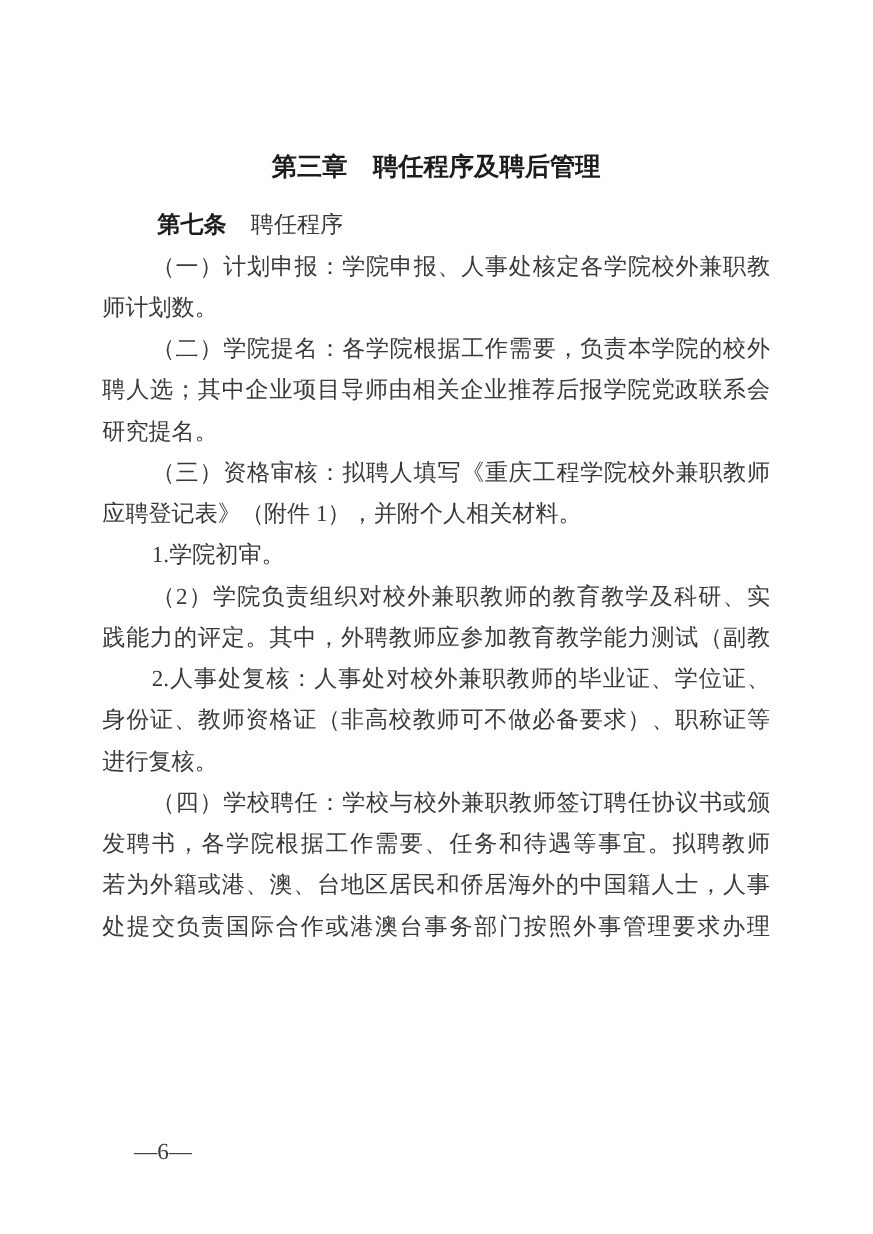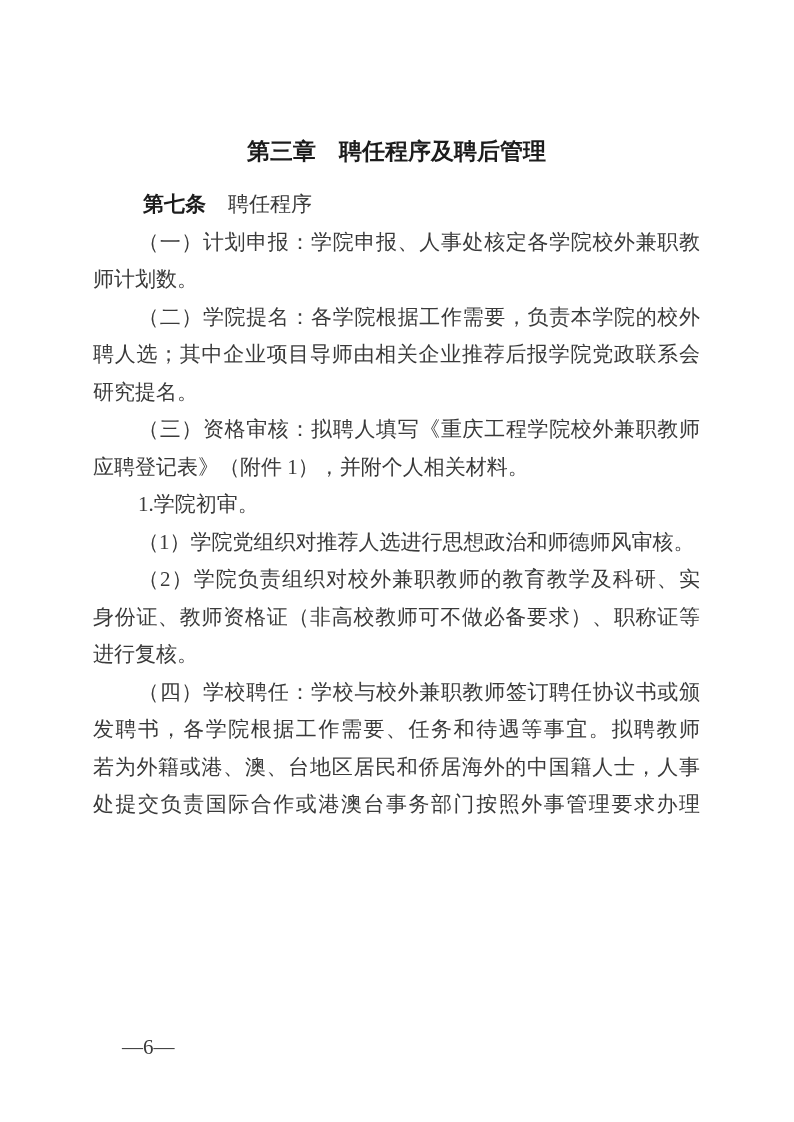--- a/index.html
+++ b/index.html
@@ -75,22 +75,23 @@
 
     <div class="body-lines">
         <div class="line indent justify">（一）计划申报：学院申报、人事处核定各学院校外兼职教</div>
         <div class="line">师计划数。</div>
         <div class="line indent justify">（二）学院提名：各学院根据工作需要，负责本学院的校外</div>
         <div class="line justify">聘人选；其中企业项目导师由相关企业推荐后报学院党政联系会</div>
         <div class="line">研究提名。</div>
         <div class="line indent justify">（三）资格审核：拟聘人填写《重庆工程学院校外兼职教师</div>
         <div class="line">应聘登记表》（附件 1），并附个人相关材料。</div>
         <div class="line indent">1.学院初审。</div>
-        <div class="line indent">（1）学院党组织对推荐人选进行思想政治和师德师风审核。</div>
         <div class="line indent justify">（2）学院负责组织对校外兼职教师的教育教学及科研、实</div>
+        <div class="line justify">践能力的评定。其中，外聘教师应参加教育教学能力测试（副教</div>
+        <div class="line indent justify">2.人事处复核：人事处对校外兼职教师的毕业证、学位证、</div>
         <div class="line justify">身份证、教师资格证（非高校教师可不做必备要求）、职称证等</div>
         <div class="line">进行复核。</div>
         <div class="line indent justify">（四）学校聘任：学校与校外兼职教师签订聘任协议书或颁</div>
         <div class="line justify">发聘书，各学院根据工作需要、任务和待遇等事宜。拟聘教师</div>
         <div class="line justify">若为外籍或港、澳、台地区居民和侨居海外的中国籍人士，人事</div>
         <div class="line justify">处提交负责国际合作或港澳台事务部门按照外事管理要求办理</div>
       </div>
   </div>
 
   <div class="page-number">—6—</div>

